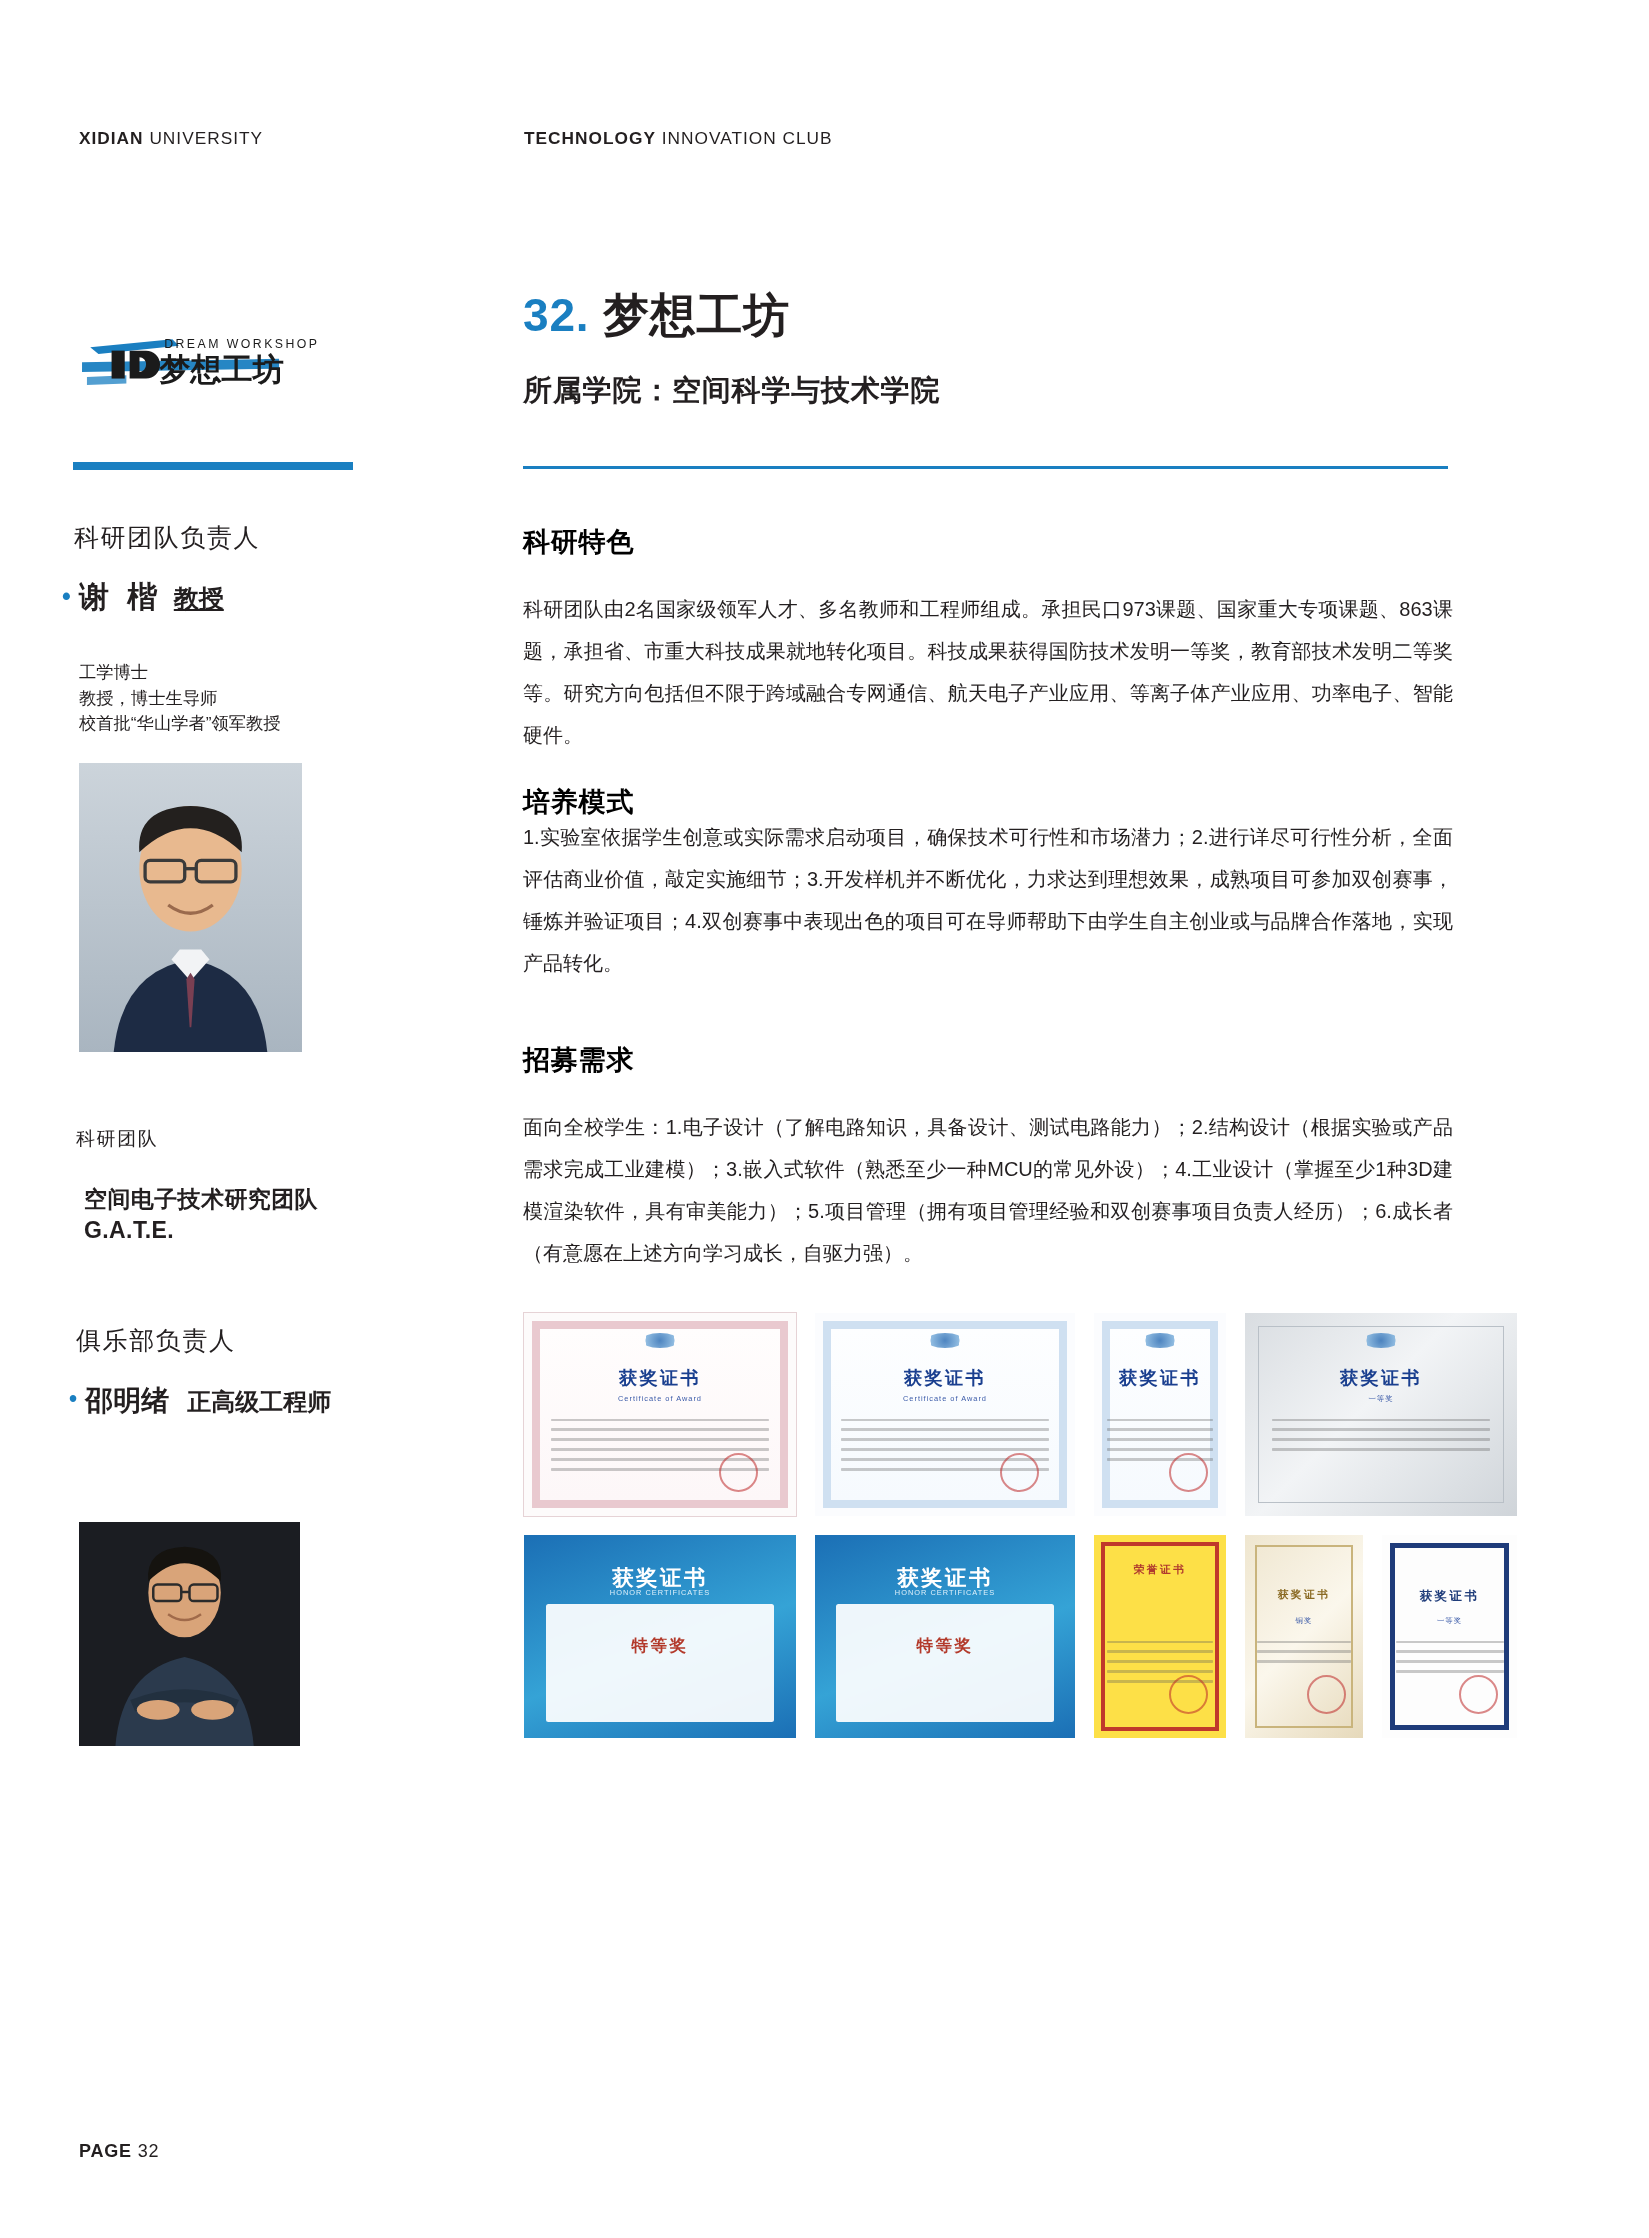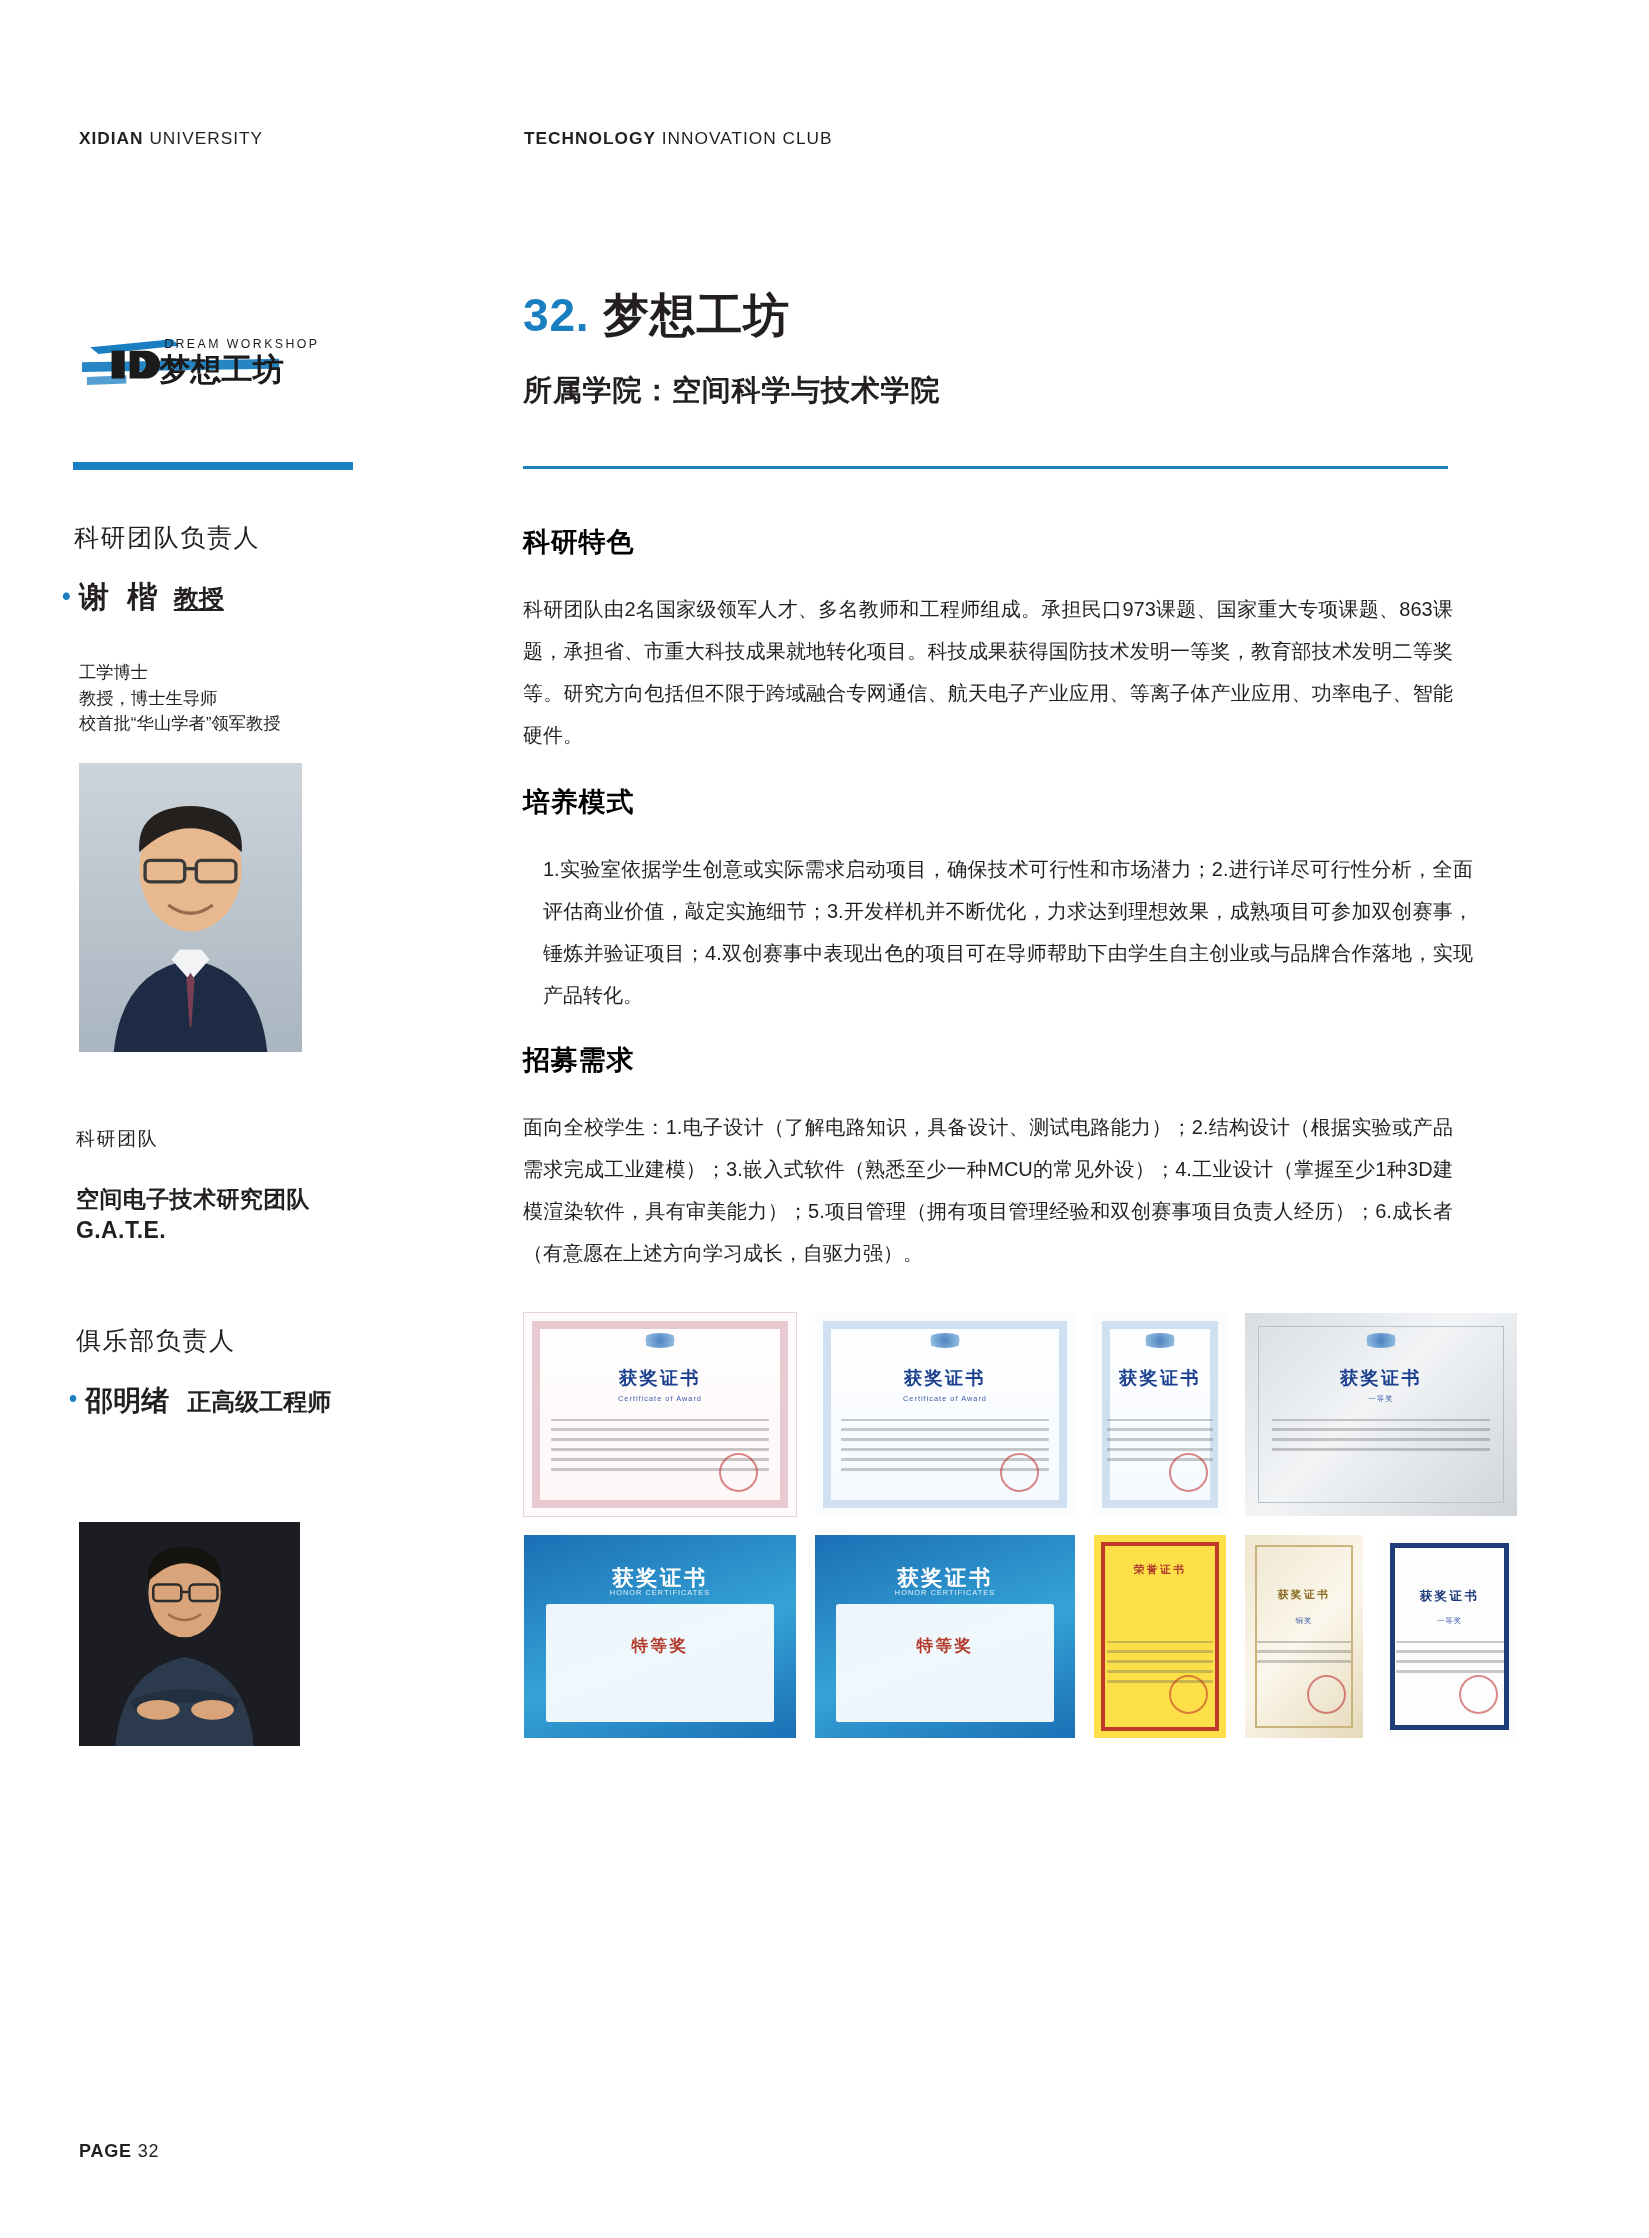--- a/index.html
+++ b/index.html
@@ -70,21 +70,21 @@
     position:absolute;left:79px;top:1522px;
     width:221px;height:224px;
     overflow:hidden;background:#1d1f24;
   }
 
   .lbl-team{
     position:absolute;left:76px;top:1126px;
     font-size:19px;color:#231f20;letter-spacing:1.6px;
   }
   .team-name{
-    position:absolute;left:76px;top:1184px;
+    position:absolute;left:84px;top:1184px;
     font-size:23px;font-weight:bold;color:#231f20;
     line-height:31px;letter-spacing:0.4px;
   }
 
   .lbl-club{
     position:absolute;left:76px;top:1324px;
     font-size:25px;color:#231f20;letter-spacing:1.6px;
   }
   .club-name{
     position:absolute;left:69px;top:1382px;
@@ -117,21 +117,21 @@
     position:absolute;left:523px;
     font-size:27px;font-weight:bold;color:#000000;letter-spacing:0.8px;
   }
   .sec-p{
     position:absolute;left:523px;
     width:930px;
     font-size:20px;line-height:42px;color:#231f20;
     text-align:justify;
   }
   #h1{top:524px;} #p1{top:588px;}
-  #h2{top:784px;} #p2{top:848px;margin-left:20px;}
+  #h2{top:784px;} #p2{top:816px;}
   #h3{top:1042px;} #p3{top:1106px;}
 
   
   .cert-grid{
     position:absolute;left:523px;top:1312px;
     width:927px;height:410px;
     display:grid;
     grid-template-columns:274px 262px 134px 120px 137px;
     grid-template-rows:205px 205px;
     gap:17px;

